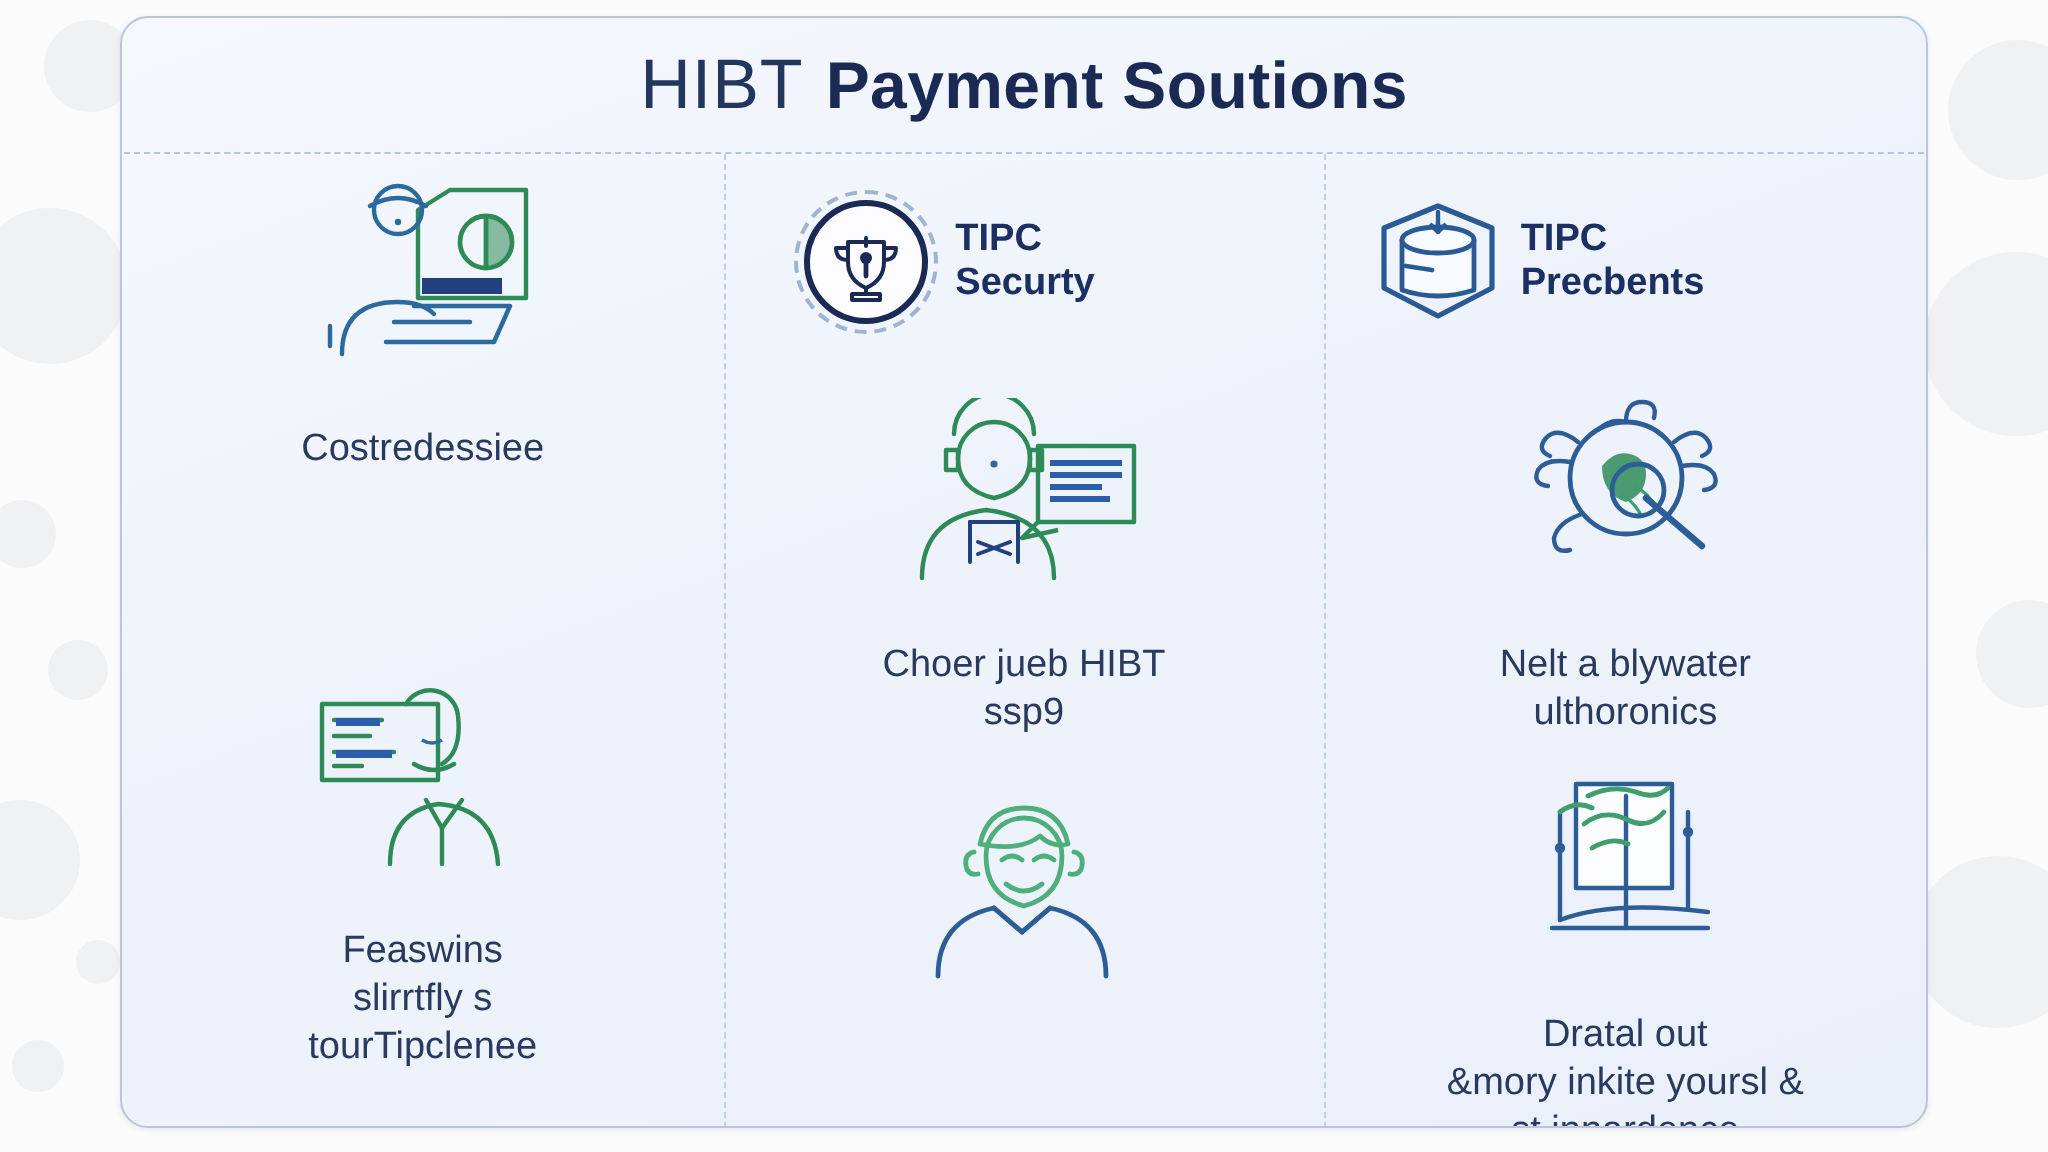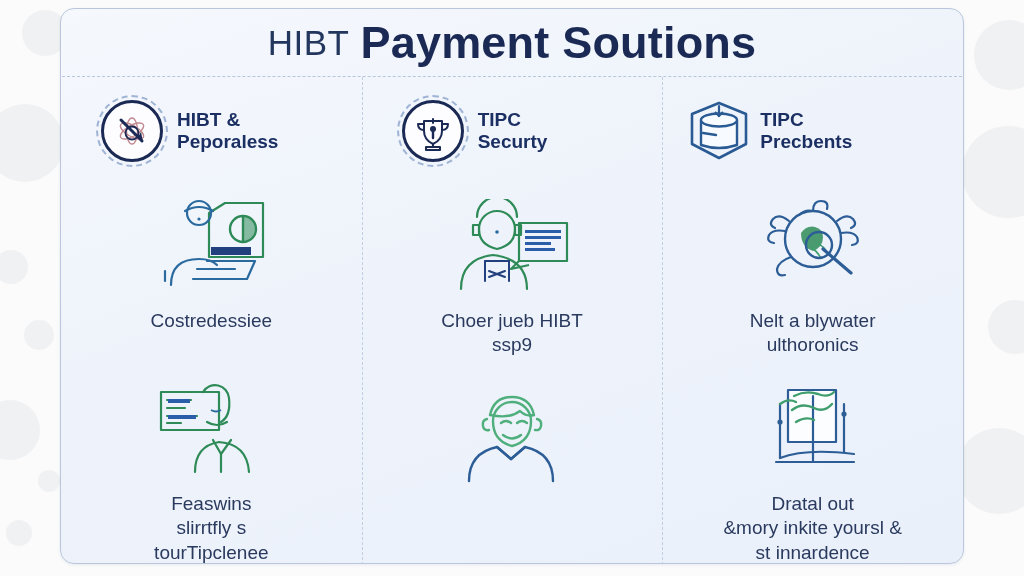--- a/index.html
+++ b/index.html
@@ -55,21 +55,21 @@
     justify-content: center;
     white-space: nowrap;
   }
   .title-light {
     font-size: 35px;
     font-weight: 400;
     color: #23365e;
     letter-spacing: .5px;
   }
   .title-bold {
-    font-size: 45px;
+    font-size: 33px;
     font-weight: 700;
     color: #1b2a55;
     letter-spacing: .2px;
     margin-left: 11px;
   }
 
   .hdivider {
     border-top: 1px dashed #b8c6dd;
     margin: 0 1px;
   }
@@ -141,21 +141,21 @@
     justify-content: flex-start;
     padding-top: 10px;
   }
   .cell-icon {
     height: 104px;
     display: flex;
     align-items: center;
     justify-content: center;
   }
   .cell-label {
-    margin-top: 10px;
+    margin-top: 22px;
     font-size: 19px;
     color: #2a3a5e;
     text-align: center;
     line-height: 1.28;
     white-space: pre-line;
     max-width: 270px;
   }
 
   svg { display: block; }
 </style>
@@ -182,36 +182,20 @@
     <span class="title-light">HIBT</span>
     <span class="title-bold">Payment Soutions</span>
   </div>
 
   <div class="hdivider"></div>
 
   <div id="grid">
 
     <div class="column">
 
-      <div class="col-header">
-        <span class="badge">
-          <svg width="40" height="40" viewBox="0 0 40 40">
-            <g fill="none" stroke="#c08a90" stroke-width="1.4">
-              <ellipse cx="20" cy="20" rx="13" ry="5.5" transform="rotate(30 20 20)"></ellipse>
-              <ellipse cx="20" cy="20" rx="13" ry="5.5" transform="rotate(-30 20 20)"></ellipse>
-              <ellipse cx="20" cy="20" rx="13" ry="5.5" transform="rotate(90 20 20)"></ellipse>
-            </g>
-            <circle cx="20" cy="22" r="6.5" fill="none" stroke="#1b2a55" stroke-width="1.8"></circle>
-            <path d="M9 9 L30 30" stroke="#1b2a55" stroke-width="3" stroke-linecap="round"></path>
-            <path d="M26 26 L31 31 L29 21 Z" fill="#1b2a55"></path>
-          </svg>
-        </span>
-        <span class="col-title">HIBT &amp;
-Peporaless</span>
-      </div>
 
       <div class="cell">
         <div class="cell-icon">
           <svg width="120" height="96" viewBox="0 0 120 96">
             <g fill="none" stroke="#2e8b57" stroke-width="2.2" stroke-linejoin="round">
               <path d="M58 14 L74 4 L112 4 L112 58 L58 58 Z"></path>
             </g>
             <circle cx="92" cy="30" r="13" fill="none" stroke="#2e8b57" stroke-width="2.4"></circle>
             <path d="M92 17 L92 43" stroke="#2e8b57" stroke-width="2.4"></path>
             <path d="M92 18 A12 12 0 0 1 92 42 Z" fill="#2e8b57" opacity=".55"></path>

